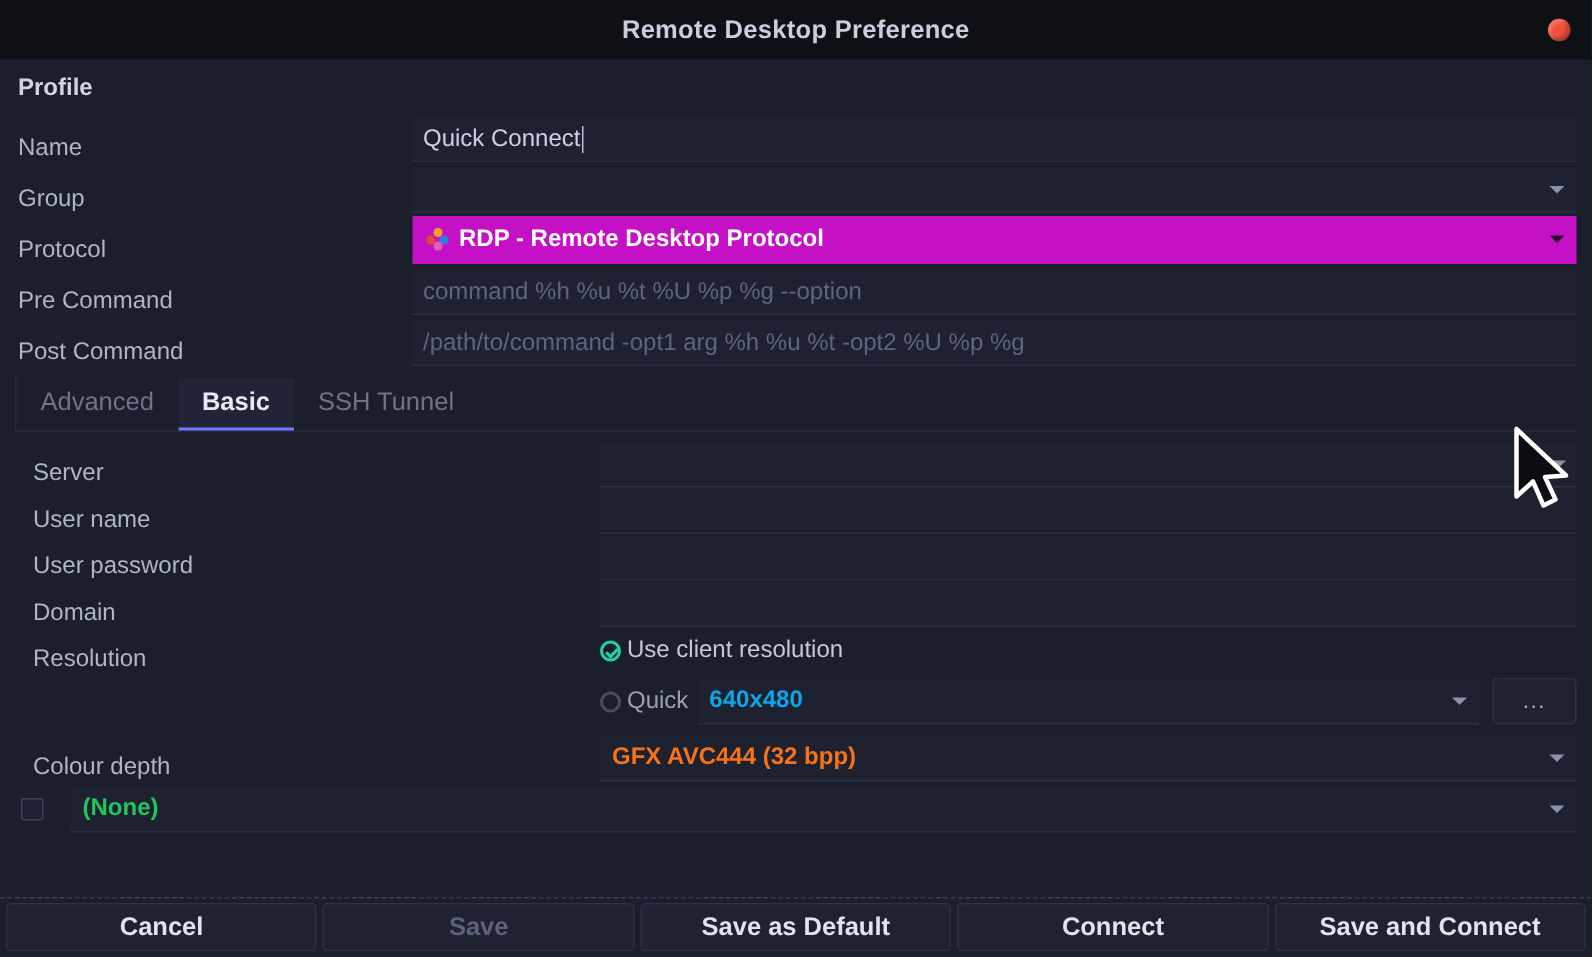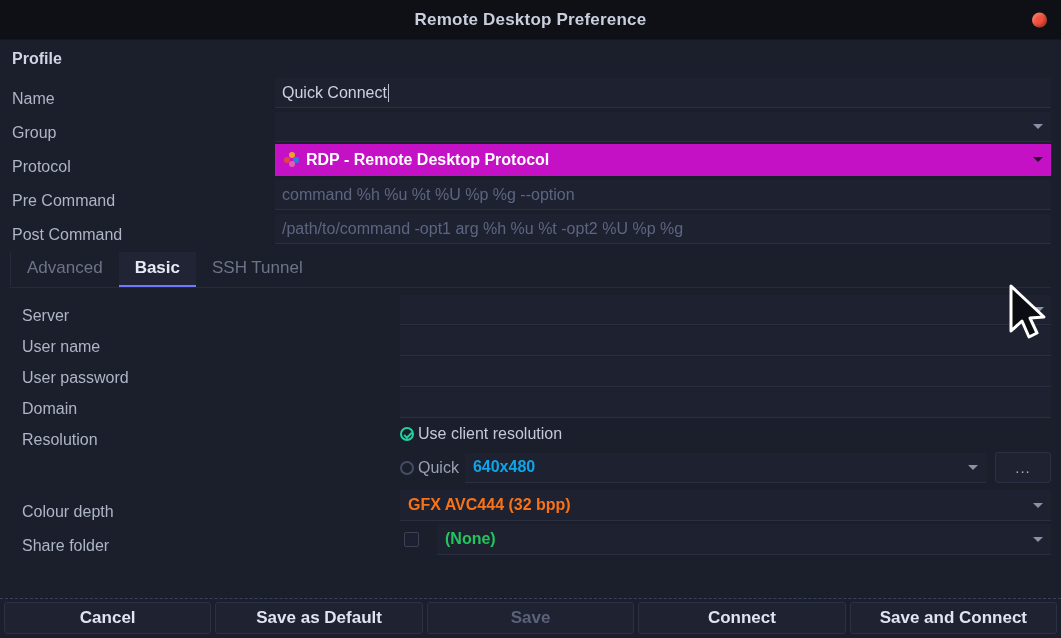--- a/index.html
+++ b/index.html
@@ -395,37 +395,36 @@
         <div class="bold-combo">
           <span class="combo-text">GFX AVC444 (32 bpp)</span>
           <span class="arrow">
               <i></i>
             </span>
         </div>
       </div>
     </div>
 
     <div class="row" style="height:34px;">
-      <div class="row-label">Share folder</div>
       <div class="row-field">
         <span class="checkbox"></span>
         <div class="share-combo">
           <span class="combo-text">(None)</span>
           <span class="arrow">
               <i></i>
             </span>
         </div>
       </div>
     </div>
   </div>
 
   <div class="buttonbar">
     <div class="btn">Cancel</div>
+    <div class="btn disabled">Save</div>
     <div class="btn">Save as Default</div>
-    <div class="btn disabled">Save</div>
     <div class="btn">Connect</div>
     <div class="btn">Save and Connect</div>
   </div>
 
   <svg class="cursor" width="42" height="62" viewBox="0 0 42 62">
     <path d="M3 2 L3 47 L14 37 L21 53 L29 49 L22 34 L36 33 Z" fill="#0c0d12" stroke="#ffffff" stroke-width="3" stroke-linejoin="round"></path>
   </svg>
 
 </div>
 

